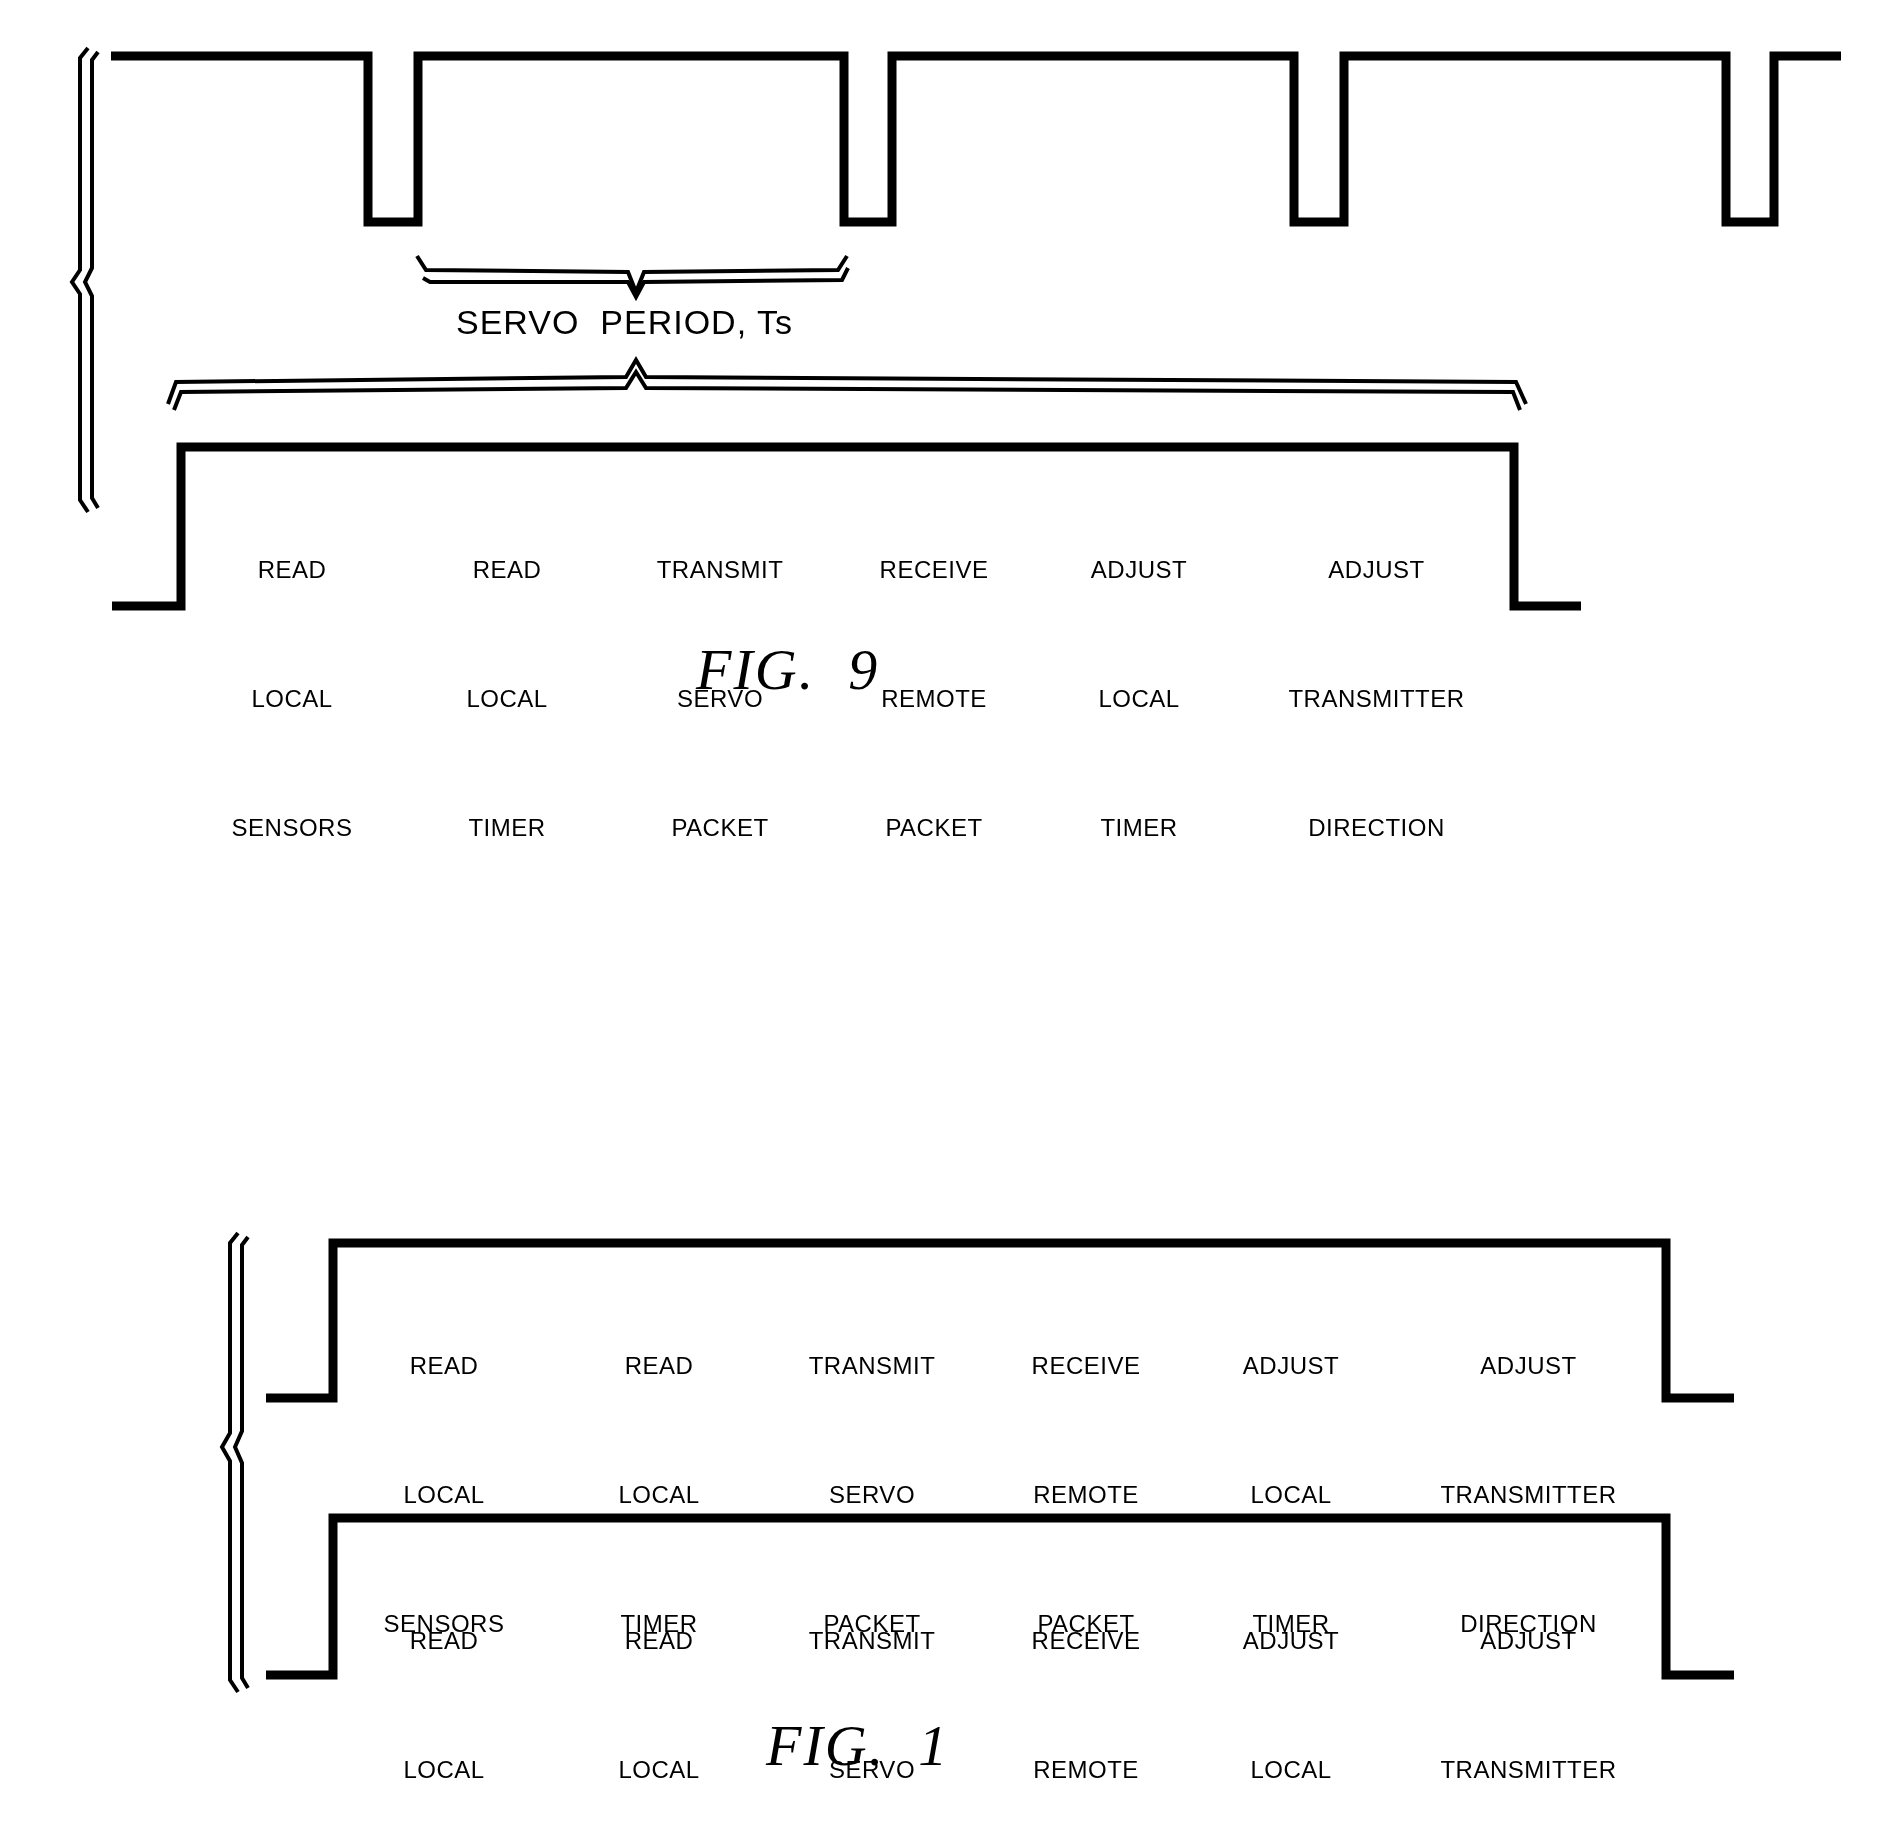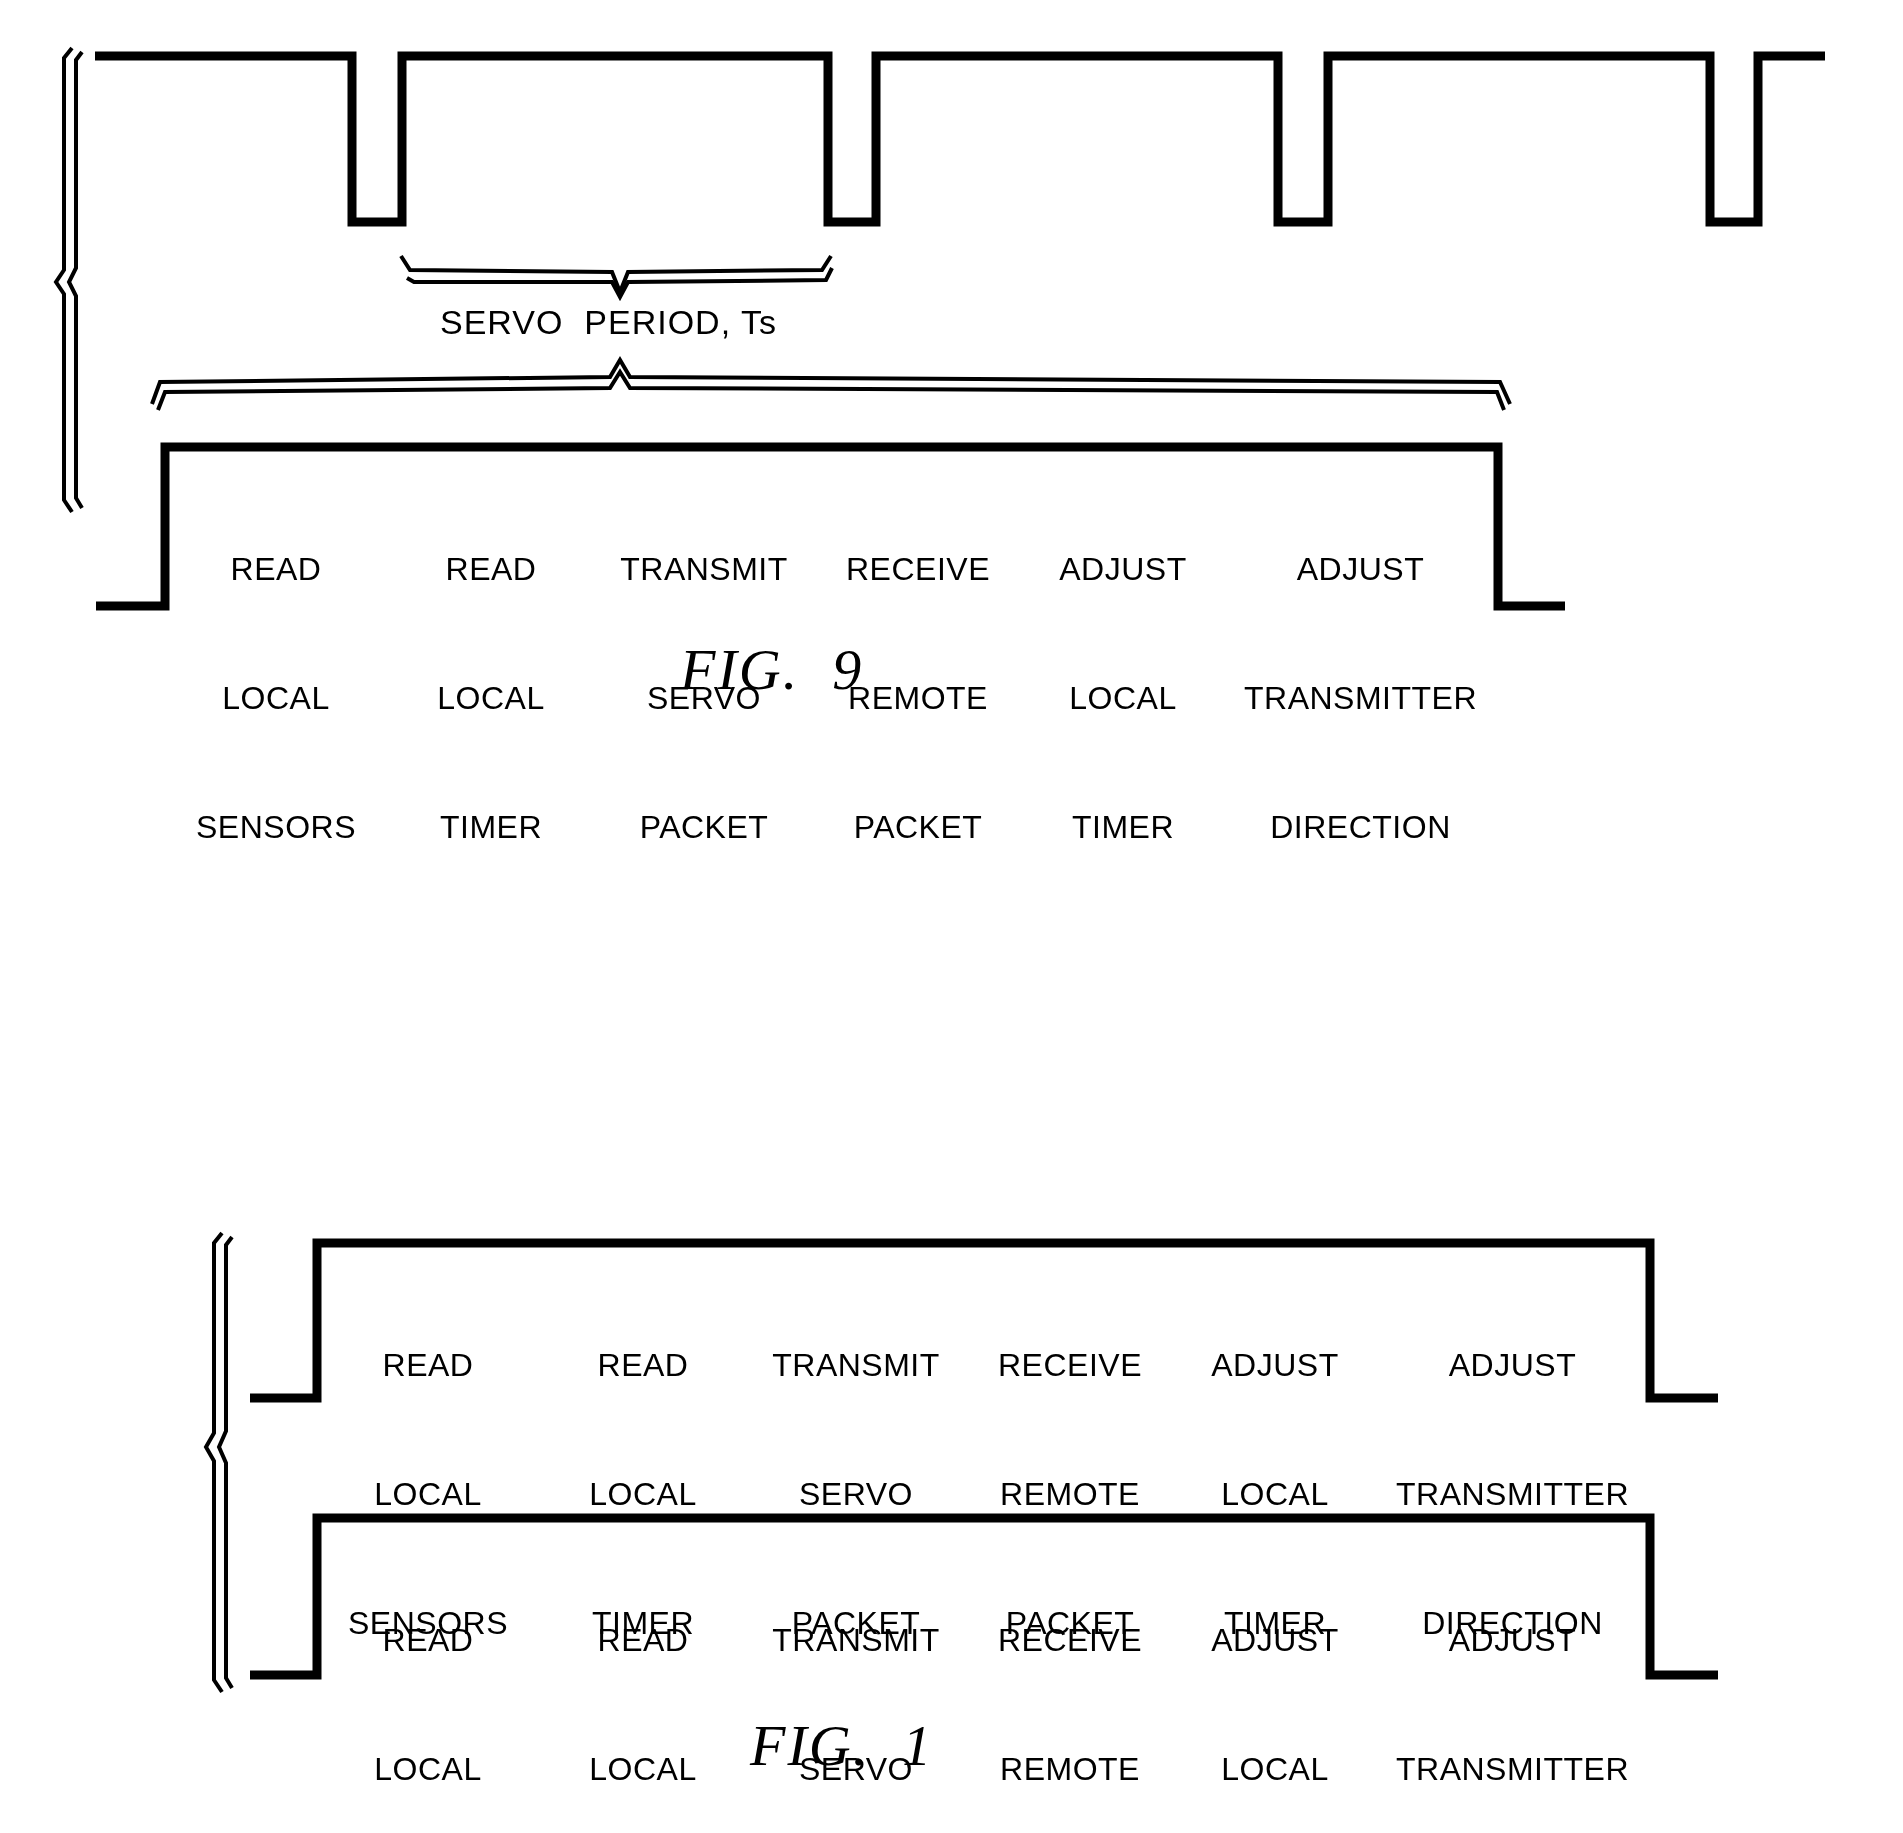--- a/index.html
+++ b/index.html
@@ -11,42 +11,42 @@
   body {
     width: 1903px;
     height: 1833px;
     position: relative;
     overflow: hidden;
     font-family: "Liberation Sans", sans-serif;
     color: #000000;
   }
   .sheet {
     position: absolute;
-    left: 0; top: 0;
+    left: 16px; top: 0;
     width: 1631px;
     height: 1833px;
     border-radius: 31px;
   }
   svg.figlayer {
     position: absolute;
     left: 0; top: 0;
     width: 1903px;
     height: 1833px;
     pointer-events: none;
   }
   
   .phase-row {
     position: absolute;
     display: flex;
     align-items: flex-start;
   }
   .phase {
     text-align: center;
     font-family: "Liberation Sans", sans-serif;
-    font-size: 32px;
+    font-size: 24px;
     line-height: 43px;
     letter-spacing: 0.5px;
     color: #000;
     white-space: pre;
   }
   .phase span { display: block; }
 
   .caption {
     position: absolute;
     font-family: "Liberation Serif", serif;

